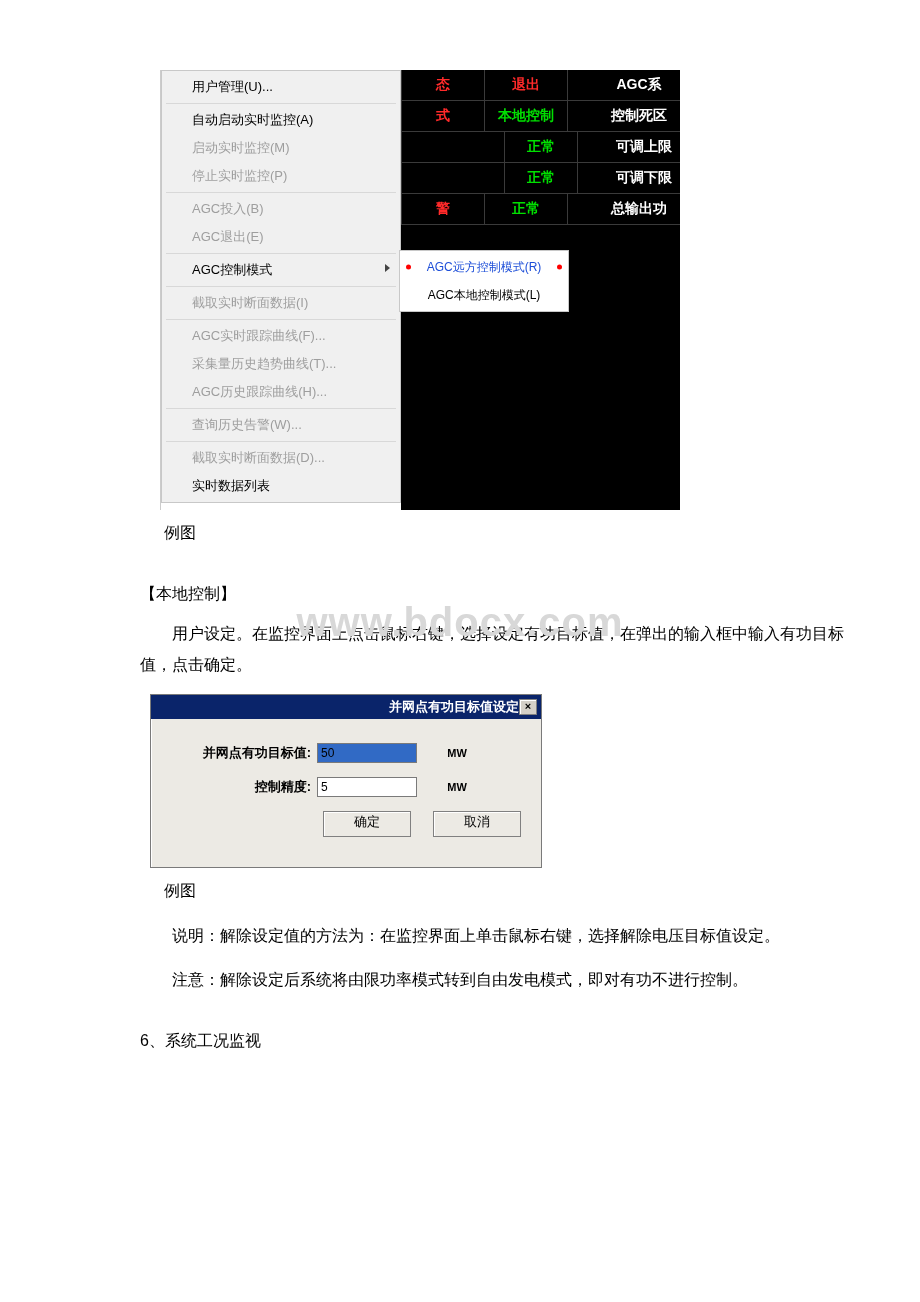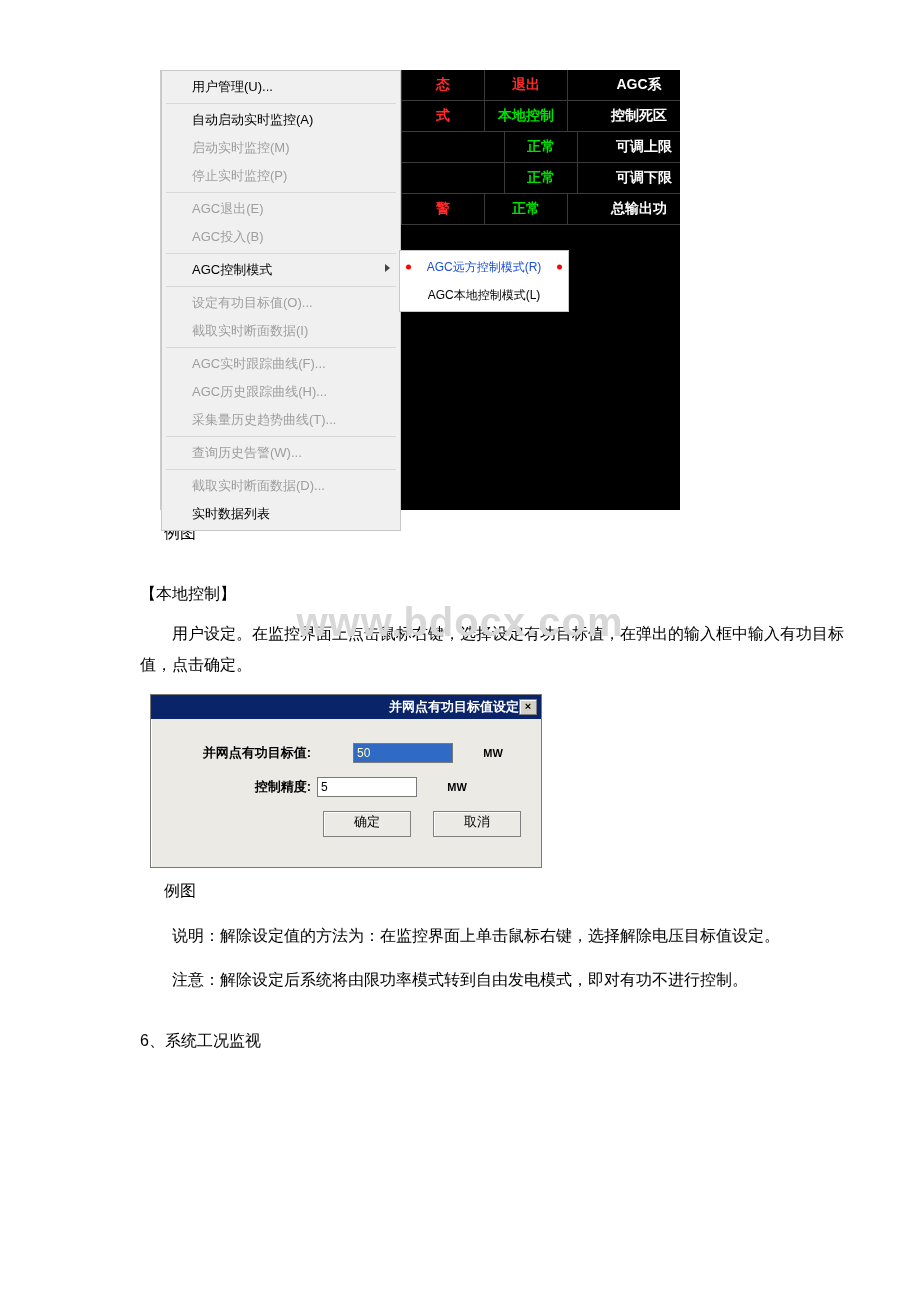--- a/index.html
+++ b/index.html
@@ -221,22 +221,21 @@
     height: 24px;
     background: #eceae4;
     border: 1px solid #808080;
     box-shadow: 1px 1px 0 #fff inset;
     font-size: 13px;
     line-height: 20px;
     text-align: center;
   }
   .sel-input {
     background:#316ac5;
-    color:#fef9c3;
-    margin-left:36px;
+    color:#000000;
   }
 </style>
 </head>
 <body>
 
 <div class="page">
 
   <div class="shot1">
     <div class="shot1-bg"></div>
 
@@ -269,31 +268,30 @@
         </div>
       </div>
 
     <div class="ctxmenu">
         <div class="mitem">用户管理(U)...</div>
         <div class="msep"></div>
         <div class="mitem">自动启动实时监控(A)</div>
         <div class="mitem disabled">启动实时监控(M)</div>
         <div class="mitem disabled">停止实时监控(P)</div>
         <div class="msep"></div>
+        <div class="mitem disabled">AGC投入(B)</div>
         <div class="mitem disabled">AGC退出(E)</div>
-        <div class="mitem disabled">AGC投入(B)</div>
         <div class="msep"></div>
         <div class="mitem">AGC控制模式<span class="arrow"></span></div>
         <div class="msep"></div>
-        <div class="mitem disabled">设定有功目标值(O)...</div>
         <div class="mitem disabled">截取实时断面数据(I)</div>
         <div class="msep"></div>
         <div class="mitem disabled">AGC实时跟踪曲线(F)...</div>
+        <div class="mitem disabled">采集量历史趋势曲线(T)...</div>
         <div class="mitem disabled">AGC历史跟踪曲线(H)...</div>
-        <div class="mitem disabled">采集量历史趋势曲线(T)...</div>
         <div class="msep"></div>
         <div class="mitem disabled">查询历史告警(W)...</div>
         <div class="msep"></div>
         <div class="mitem disabled">截取实时断面数据(D)...</div>
         <div class="mitem">实时数据列表</div>
       </div>
 
     <div class="submenu">
       <div class="sitem sel">AGC远方控制模式(R)</div>
       <div class="sitem">AGC本地控制模式(L)</div>

